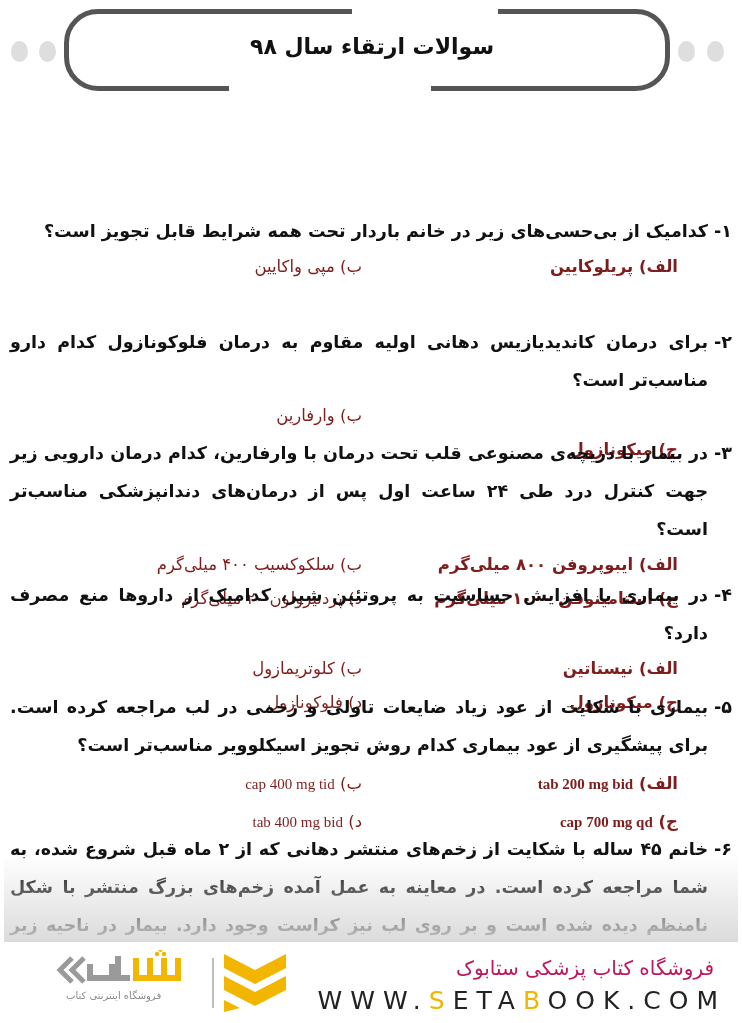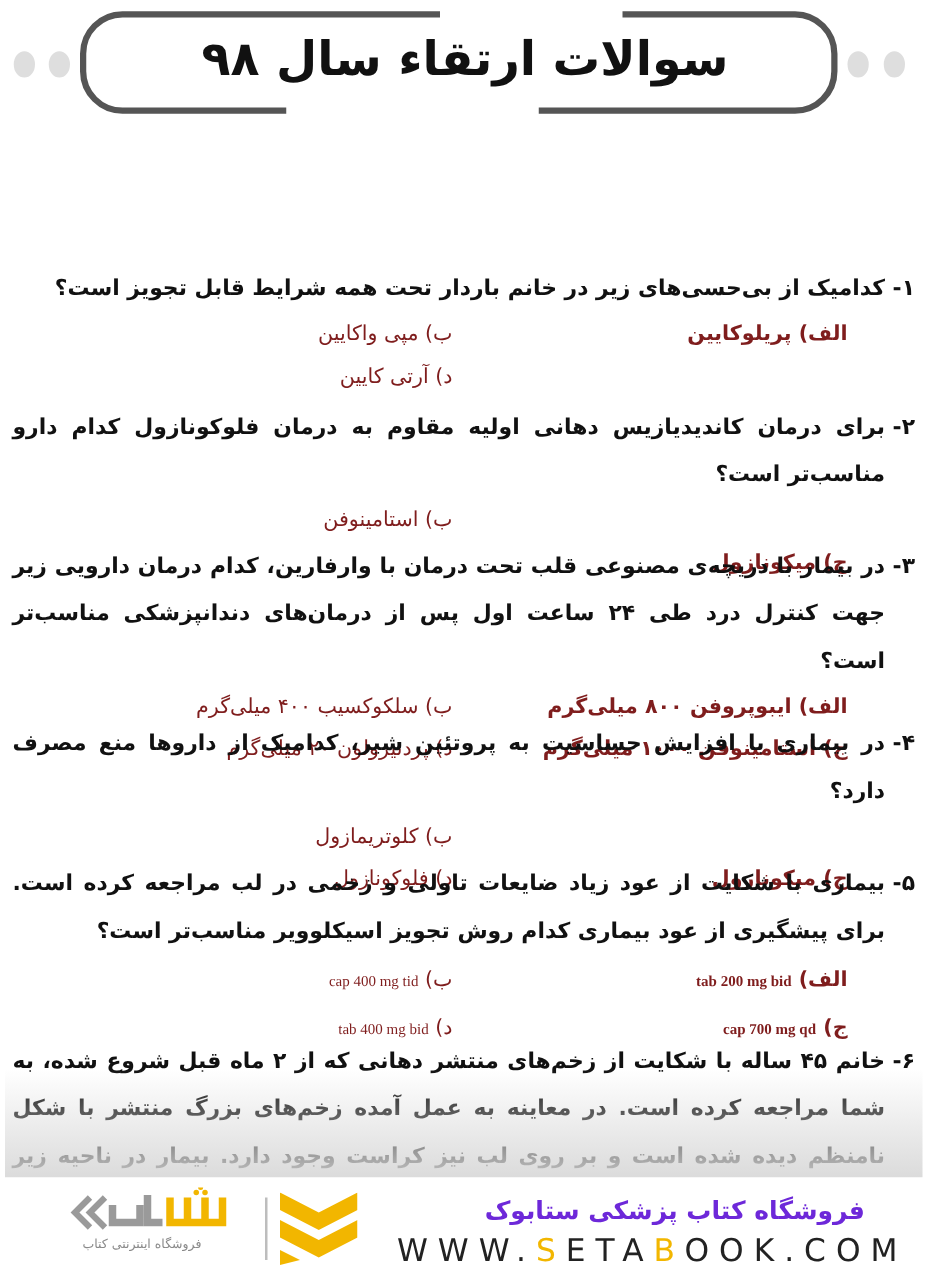--- a/index.html
+++ b/index.html
@@ -24,21 +24,21 @@
     .frame-gap.top { top: 6px; left: 352px; width: 146px; }
     .frame-gap.bottom { top: 85px; left: 229px; width: 202px; }
     .dot {
       position: absolute; width: 17px; height: 21px; border-radius: 50%;
       background: #dedede; top: 41px;
     }
     .dot.l1 { left: 11px; } .dot.l2 { left: 39px; }
     .dot.r1 { left: 678px; } .dot.r2 { left: 707px; }
     .page-title {
       position: absolute; left: 64px; top: 22px; width: 616px; text-align: center;
-      font-size: 38px; font-weight: bold; color: #111; line-height: 50px;
+      font-size: 22px; font-weight: bold; color: #111; line-height: 50px;
       letter-spacing: 0;
     }
 
     
     .content {
       position: absolute; top: 210px; left: 0; width: 742px; height: 732px;
       overflow: hidden;
     }
     .fade {
       position: absolute; left: 4px; width: 734px; top: 855px; height: 87px;
@@ -49,28 +49,27 @@
     .q-stem {
       display: flex; flex-direction: row; font-weight: bold; font-size: 17.5px;
       line-height: 38px; color: #111;
     }
     .q-num { white-space: nowrap; padding-left: 6px; }
     .q-text { flex: 1; text-align: justify; text-align-last: right; }
     .opts { position: relative; height: 34px; font-size: 16.5px; line-height: 34px; }
     .opt { position: absolute; white-space: nowrap; color: #7f1d1d; }
     .opt.col-a { right: 54px; font-weight: bold; }
     .opt.col-b { right: 370px; }
-    .opt .ltr { font-family: "Liberation Serif", serif; font-size: 12px; }
+    .opt .ltr { font-family: "Liberation Serif", serif; font-size: 15px; }
 
     
     .footer { position: absolute; left: 0; top: 942px; width: 742px; height: 81px; background: #fff; }
     .store-name {
-      position: absolute; right: 50px; top: 14px; font-size: 20px; color: #6d28d9;
+      position: absolute; right: 28px; top: 14px; font-size: 20px; color: #be185d;
       white-space: nowrap;
-      font-weight: bold;
     }
     .site-url {
       position: absolute; right: 16px; top: 44px; direction: ltr; font-size: 25px;
       letter-spacing: 8px; color: #222; font-family: "DejaVu Sans", sans-serif;
     }
     .site-url .hl { color: #f2b600; }
     .logo { position: absolute; left: 30px; top: 8px; width: 252px; height: 64px; }
     .logo-divider { position: absolute; left: 182px; top: 8px; width: 2px; height: 50px; background: #bdbdbd; }
     .logo-word {
       position: absolute; left: 20px; top: 0px; width: 160px; height: 40px; direction: ltr;
@@ -98,31 +97,30 @@
   <div class="question" style="top: 2px;">
     <div class="q-stem">
       <span class="q-num">۱-</span>
       <span class="q-text">کدامیک از بی‌حسی‌های زیر در خانم باردار تحت همه شرایط قابل تجویز است؟</span>
     </div>
     <div class="opts">
       <span class="opt col-a"><span>الف)</span> <span>پریلوکایین</span></span>
       <span class="opt col-b"><span>ب)</span> <span>مپی واکایین</span></span>
     </div>
     <div class="opts">
-      <span class="opt col-b"><span>د)</span> <span>آرتی کایین</span></span>
     </div>
   </div>
 
   <div class="question" style="top: 113px;">
     <div class="q-stem">
       <span class="q-num">۲-</span>
       <span class="q-text">برای درمان کاندیدیازیس دهانی اولیه مقاوم به درمان فلوکونازول کدام دارو مناسب‌تر است؟</span>
     </div>
     <div class="opts">
-      <span class="opt col-b"><span>ب)</span> <span>استامینوفن</span></span>
+      <span class="opt col-b"><span>ب)</span> <span>وارفارین</span></span>
     </div>
     <div class="opts">
       <span class="opt col-a"><span>ج)</span> <span>میکونازول</span></span>
     </div>
   </div>
 
   <div class="question" style="top: 224px;">
     <div class="q-stem">
       <span class="q-num">۳-</span>
       <span class="q-text">در بیمار با دریچه‌ی مصنوعی قلب تحت درمان با وارفارین، کدام درمان دارویی زیر جهت کنترل درد طی ۲۴ ساعت اول پس از درمان‌های دندانپزشکی مناسب‌تر است؟</span>
@@ -136,20 +134,21 @@
       <span class="opt col-b"><span>د)</span> <span>پردنیزولون ۲۰ میلی‌گرم</span></span>
     </div>
   </div>
 
   <div class="question" style="top: 366px;">
     <div class="q-stem">
       <span class="q-num">۴-</span>
       <span class="q-text">در بیماری با افزایش حساسیت به پروتئین شیر، کدامیک از داروها منع مصرف دارد؟</span>
     </div>
     <div class="opts">
+      <span class="opt col-a"><span>الف)</span> <span>نیستاتین</span></span>
       <span class="opt col-b"><span>ب)</span> <span>کلوتریمازول</span></span>
     </div>
     <div class="opts">
       <span class="opt col-a"><span>ج)</span> <span>میکونازول</span></span>
       <span class="opt col-b"><span>د)</span> <span>فلوکونازول</span></span>
     </div>
   </div>
 
   <div class="question" style="top: 478px;">
     <div class="q-stem">

